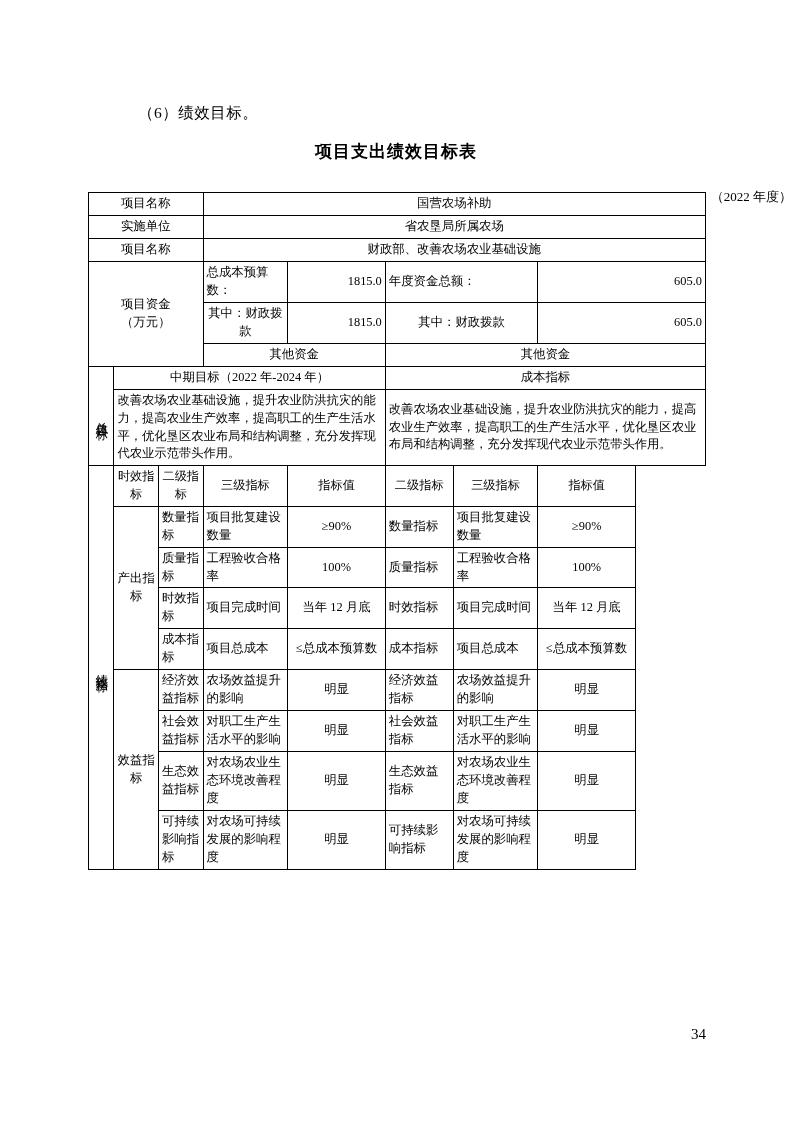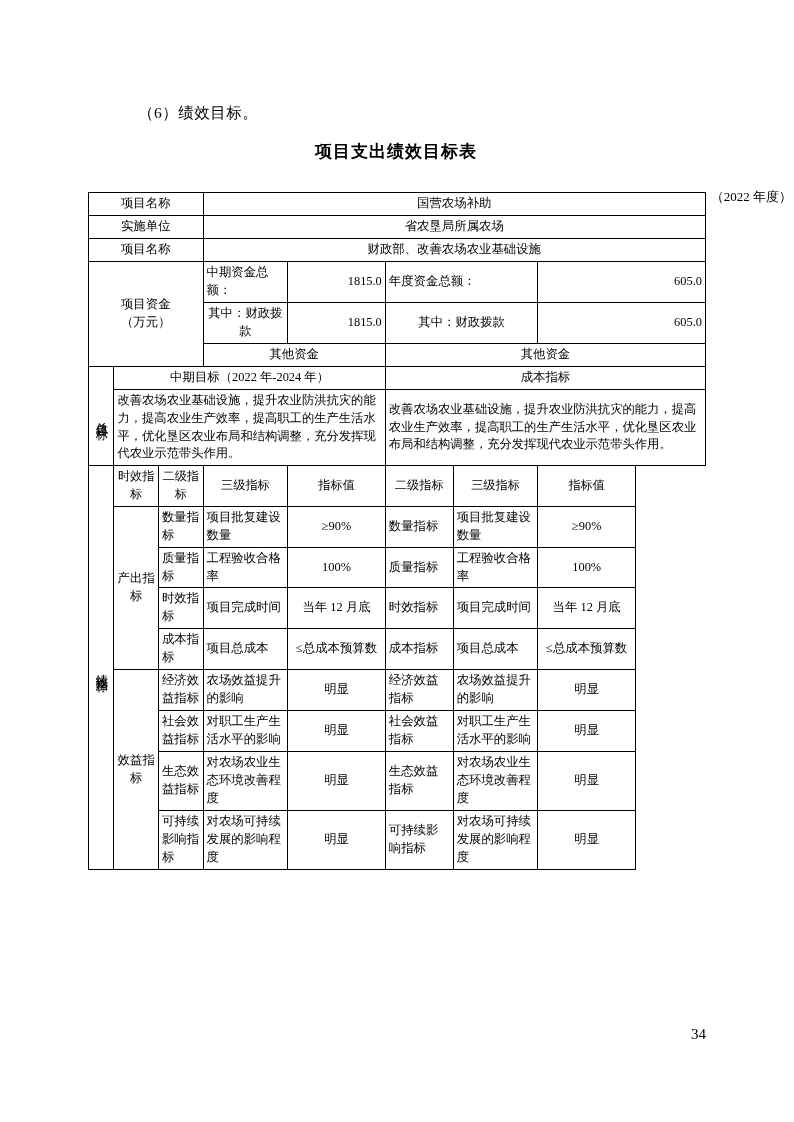--- a/index.html
+++ b/index.html
@@ -131,21 +131,21 @@
     <tr>
       <td class="c" colspan="3">项目名称</td>
       <td class="c" colspan="6">财政部、改善农场农业基础设施</td>
     </tr>
 
     <tr>
       <td class="c" colspan="3" rowspan="3">
         <div>项目资金</div>
         <div>（万元）</div>
       </td>
-      <td class="l pad-l">中期资金总额：</td>
+      <td class="l pad-l">总成本预算数：</td>
       <td class="r pad-r">1815.0</td>
       <td class="l pad-l" colspan="2">年度资金总额：</td>
       <td class="r pad-r" colspan="2">605.0</td>
     </tr>
 
     <tr>
       <td class="c">其中：财政拨款</td>
       <td class="r pad-r">1815.0</td>
       <td class="c" colspan="2">其中：财政拨款</td>
       <td class="r pad-r" colspan="2">605.0</td>

